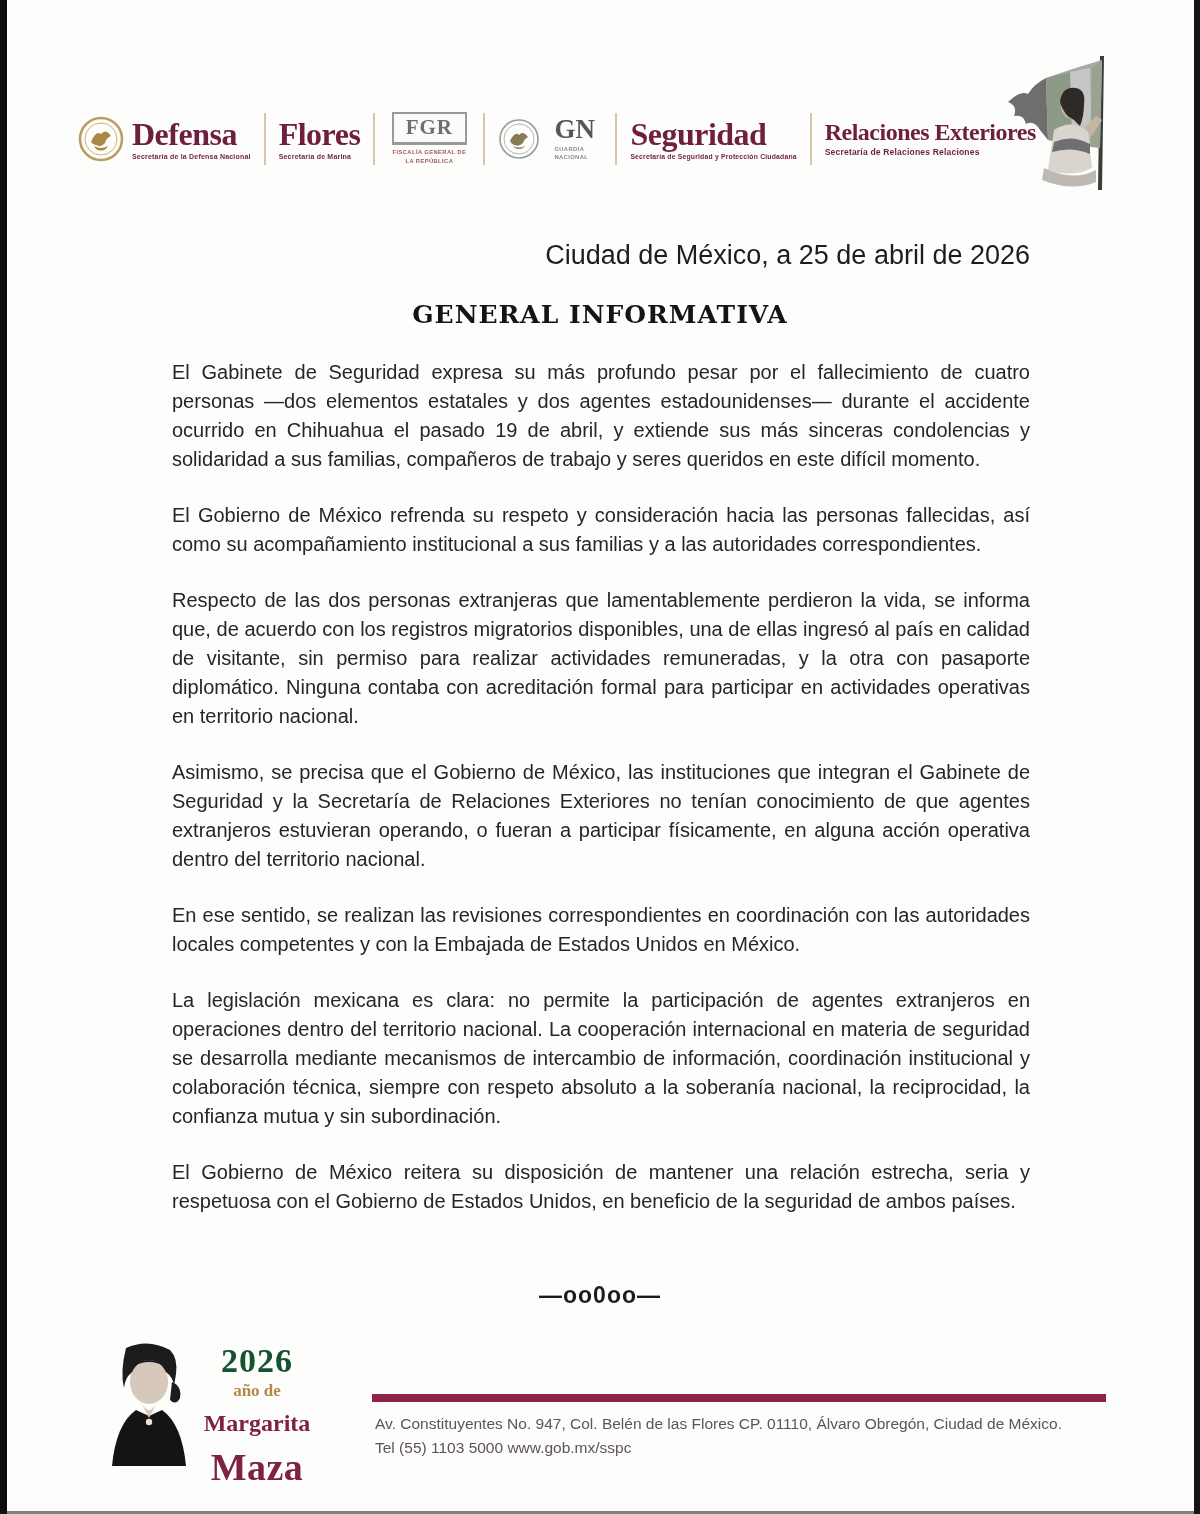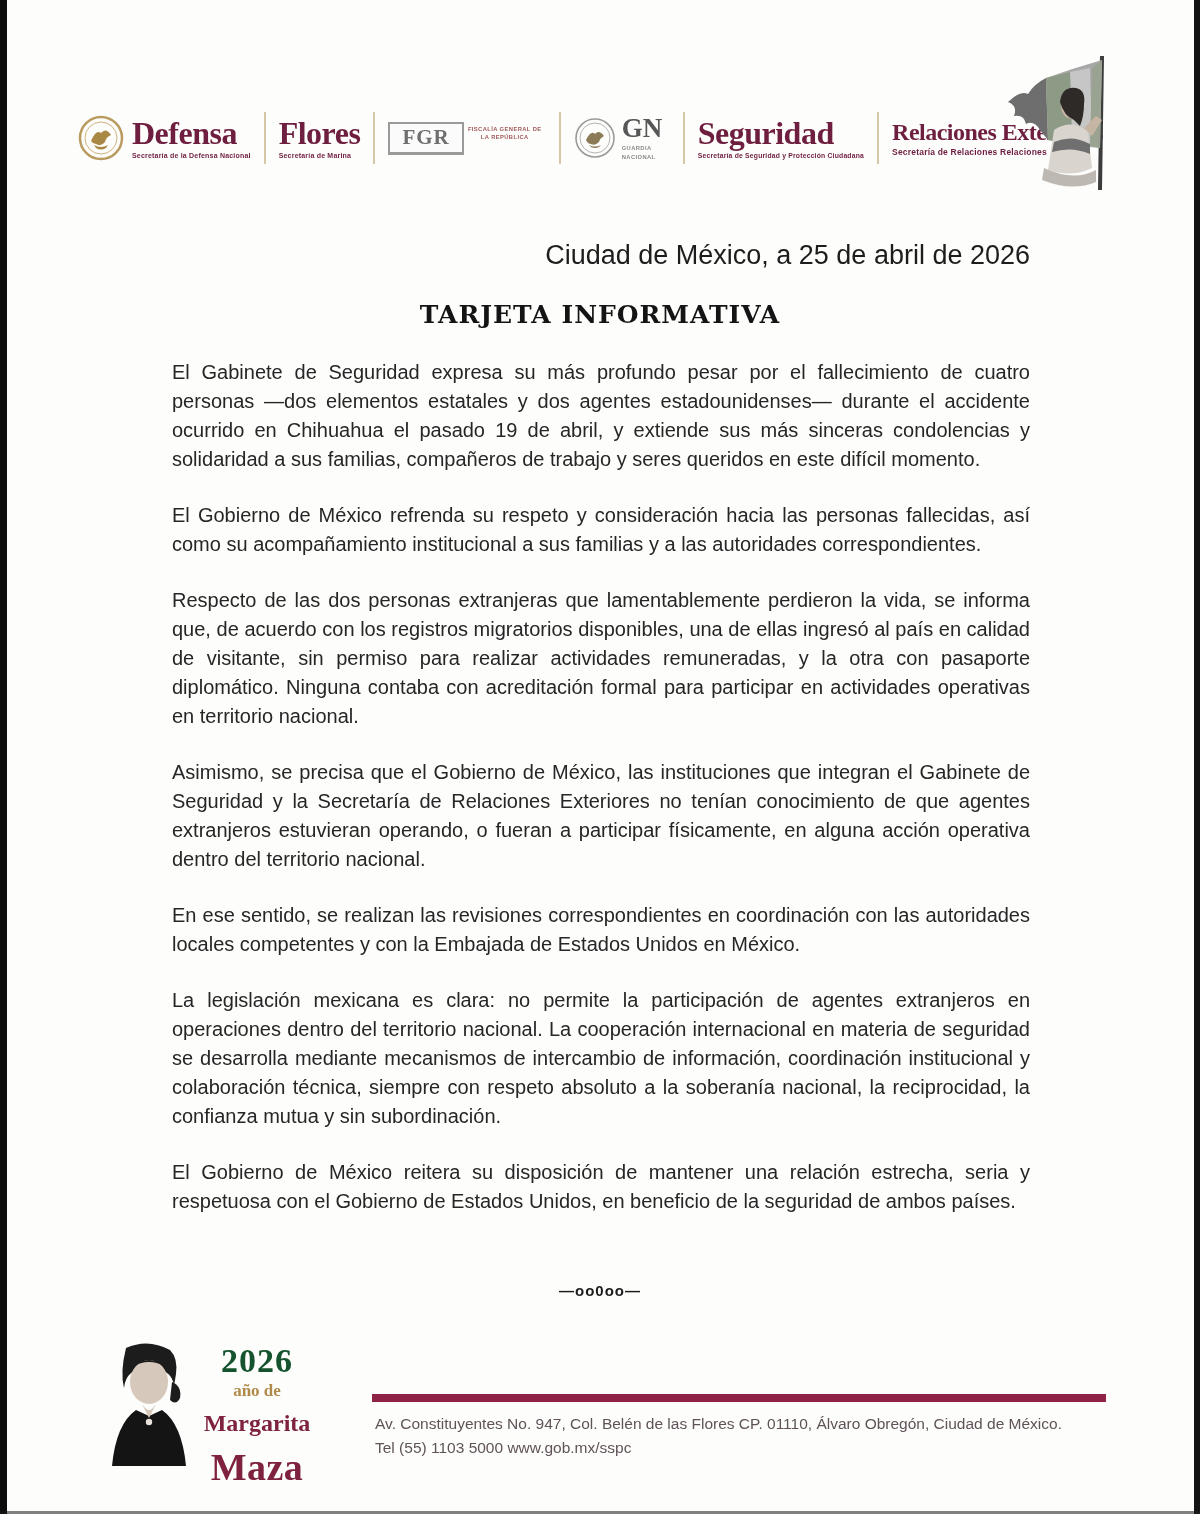--- a/index.html
+++ b/index.html
@@ -26,30 +26,30 @@
   .wordmark{
     font-family:"Liberation Serif",serif;font-weight:700;
     color:#6e1e3e;line-height:1;letter-spacing:-.5px;
   }
   .wm-xl{font-size:32px;}
   .wm-l{font-size:24px;}
   .logo-sub{font-weight:700;color:#6e1e3e;margin-top:3px;letter-spacing:.2px;}
   .sub-7{font-size:7px;}
   .sub-8{font-size:8.5px;}
   .eagle-seal{width:46px;height:46px;flex:none;}
-  .fgr-wrap{display:flex;}
+  .fgr-wrap{display:flex;flex-direction:column;align-items:center;}
   .fgr-box{
     border:2px solid #9a9a9a;border-bottom-width:3px;
     padding:1px 12px 2px;background:#fbfbfb;
     font-family:"Liberation Serif",serif;font-weight:700;
     font-size:21px;color:#6f6f6f;letter-spacing:1px;
   }
   .fgr-sub{width:82px;text-align:center;font-size:5.8px;color:#a05858;
     font-weight:700;margin-top:3px;line-height:1.5;letter-spacing:.4px;}
-  .gn-wrap{display:flex;align-items:center;gap:6px;}
+  .gn-wrap{display:flex;align-items:center;gap:14px;}
   .gn-seal{width:42px;height:42px;flex:none;}
   .gn-stack{display:flex;flex-direction:column;}
   .gn-word{font-family:"Liberation Serif",serif;font-weight:700;font-size:27px;color:#575757;line-height:1;}
   .gn-sub{font-size:5.8px;color:#8a8a8a;font-weight:700;width:48px;line-height:1.5;margin-top:2px;letter-spacing:.4px;}
   .seg-sub{font-size:6.8px;}
 
   
   .hero{position:absolute;right:60px;top:50px;width:156px;height:148px;}
 
   
@@ -64,21 +64,21 @@
     font-weight:700;font-size:25px;letter-spacing:1px;color:#141414;
   }
   .doc-body{
     position:absolute;left:172px;top:358px;width:858px;
     font-size:20px;line-height:29px;color:#262626;
     text-align:justify;
   }
   .doc-body p{margin:0 0 27px 0;}
   .closing{
     position:absolute;left:0;top:1282px;width:100%;
-    text-align:center;font-weight:700;font-size:15px;color:#1c1c1c;
+    text-align:center;font-weight:700;font-size:23px;color:#1c1c1c;
     letter-spacing:1px;
   }
 
   
   .portrait{position:absolute;left:92px;top:1338px;width:112px;height:128px;}
   .year-badge{
     position:absolute;left:202px;top:1344px;width:110px;
     text-align:center;line-height:1;
   }
   .yb-year{font-family:"Liberation Serif",serif;font-weight:700;font-size:34px;color:#14532d;letter-spacing:1px;}
@@ -173,21 +173,21 @@
     <path d="M108 18 L106 96 L116 98 L118 10 Z" fill="#9aa391"></path>
     <ellipse cx="88" cy="56" rx="11" ry="13" fill="#c7b5a4"></ellipse>
     <path d="M76 52 Q78 36 92 38 Q102 40 100 54 Q100 66 96 76 L90 70 Q80 66 76 52 Z" fill="#2e2a28"></path>
     <path d="M70 80 Q88 68 104 82 L108 118 Q88 128 64 120 Z" fill="#d9d4cd"></path>
     <path d="M70 92 Q88 84 106 94 L106 104 Q88 96 68 102 Z" fill="#6f6f6f"></path>
     <path d="M100 78 L112 66 L118 70 L108 86 Z" fill="#c7b5a4"></path>
     <path d="M60 118 Q90 132 112 120 L112 132 Q88 142 58 130 Z" fill="#bdb8b1"></path>
   </svg>
 
   <div class="dateline">Ciudad de México, a 25 de abril de 2026</div>
-  <h1 class="doc-title">TARJETA INFORMATIVA</h1>
+  <h1 class="doc-title">GENERAL INFORMATIVA</h1>
 
   <div class="doc-body">
     <p>El Gabinete de Seguridad expresa su más profundo pesar por el fallecimiento de cuatro personas —dos elementos estatales y dos agentes estadounidenses— durante el accidente ocurrido en Chihuahua el pasado 19 de abril, y extiende sus más sinceras condolencias y solidaridad a sus familias, compañeros de trabajo y seres queridos en este difícil momento.</p>
     <p>El Gobierno de México refrenda su respeto y consideración hacia las personas fallecidas, así como su acompañamiento institucional a sus familias y a las autoridades correspondientes.</p>
     <p>Respecto de las dos personas extranjeras que lamentablemente perdieron la vida, se informa que, de acuerdo con los registros migratorios disponibles, una de ellas ingresó al país en calidad de visitante, sin permiso para realizar actividades remuneradas, y la otra con pasaporte diplomático. Ninguna contaba con acreditación formal para participar en actividades operativas en territorio nacional.</p>
     <p>Asimismo, se precisa que el Gobierno de México, las instituciones que integran el Gabinete de Seguridad y la Secretaría de Relaciones Exteriores no tenían conocimiento de que agentes extranjeros estuvieran operando, o fueran a participar físicamente, en alguna acción operativa dentro del territorio nacional.</p>
     <p>En ese sentido, se realizan las revisiones correspondientes en coordinación con las autoridades locales competentes y con la Embajada de Estados Unidos en México.</p>
     <p>La legislación mexicana es clara: no permite la participación de agentes extranjeros en operaciones dentro del territorio nacional. La cooperación internacional en materia de seguridad se desarrolla mediante mecanismos de intercambio de información, coordinación institucional y colaboración técnica, siempre con respeto absoluto a la soberanía nacional, la reciprocidad, la confianza mutua y sin subordinación.</p>
     <p>El Gobierno de México reitera su disposición de mantener una relación estrecha, seria y respetuosa con el Gobierno de Estados Unidos, en beneficio de la seguridad de ambos países.</p>
   </div>

